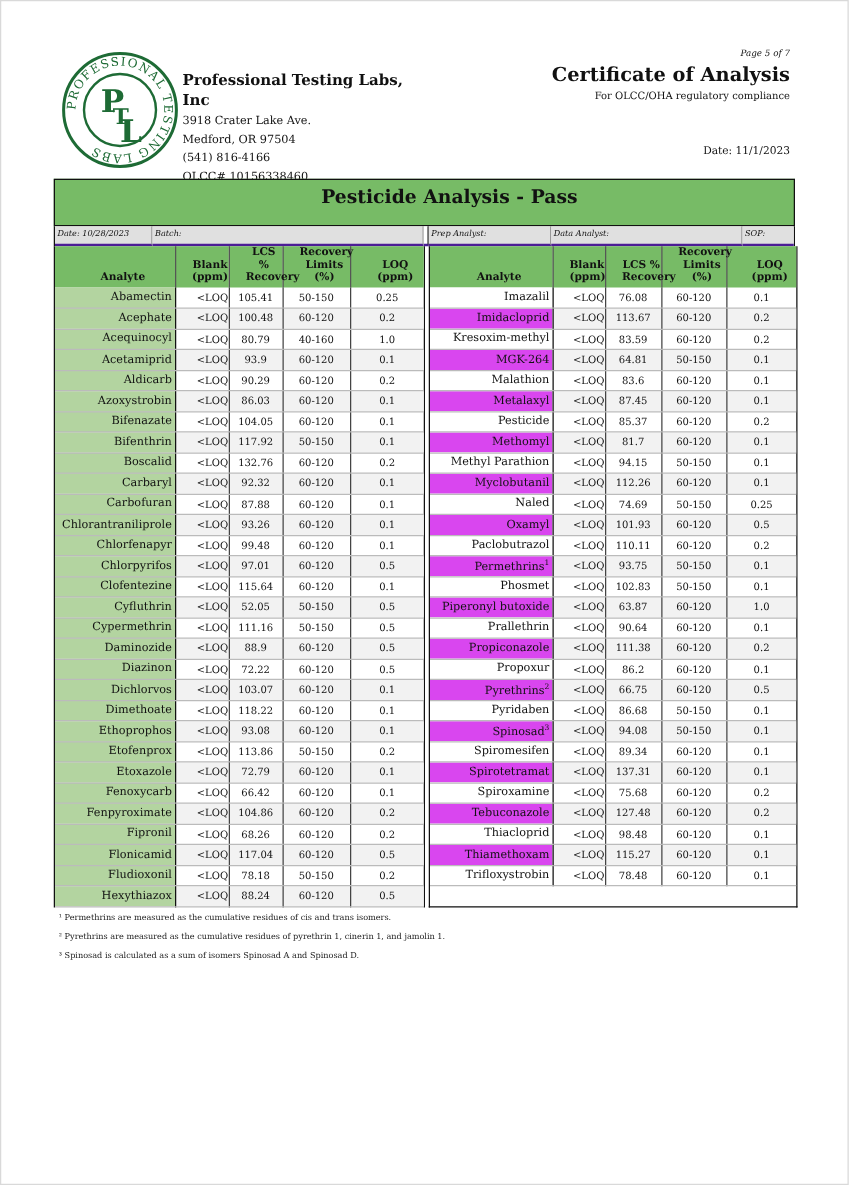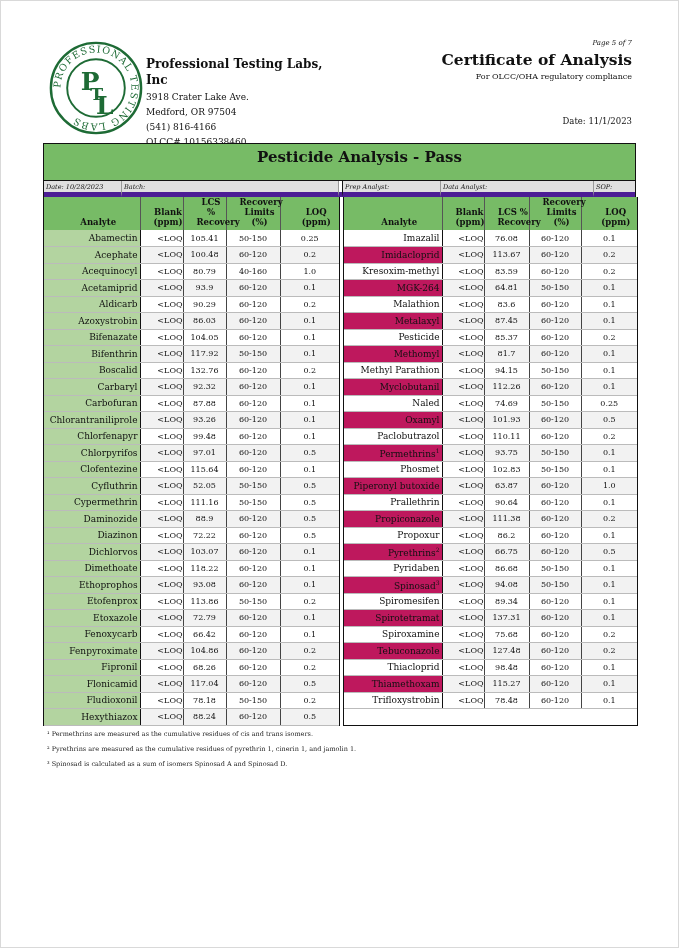--- a/index.html
+++ b/index.html
@@ -17,35 +17,35 @@
   .right-head .title { font-size: 15.5px; font-weight: bold; line-height: 20px; margin-top: 2px; }
   .right-head .sub { font-size: 8px; line-height: 14px; }
   .date-top { position: absolute; right: 47px; top: 116px; font-size: 8.5px; }
 
   .report { position: absolute; left: 43px; top: 143px; width: 593px; }
   .banner { background: #77bb66; border: 1.5px solid #111; height: 38px; text-align: center;
             font-weight: bold; font-size: 15px; line-height: 26px; box-sizing: border-box; padding-left: 40px; }
 
   .meta { display: flex; height: 16px; border-left: 1.5px solid #111; border-right: 1.5px solid #111; }
   .meta > div { background: #e0e0e0; font-size: 6.5px; font-style: italic; padding: 2px 2px 0 2px;
-                border-right: 1px solid #999; box-sizing: border-box; height: 16px; border-bottom: 5px solid #4c1d95; }
+                border-right: 1px solid #999; box-sizing: border-box; height: 16px; border-bottom: 2px solid #4c1d95; }
 
   .tables { display: flex; border-left: 1.5px solid #111; }
   table { border-collapse: collapse; table-layout: fixed; }
   td, th { box-sizing: border-box; padding: 0; }
   th { background: #77bb66; font-size: 8.5px; font-weight: bold; line-height: 10px; vertical-align: bottom;
        padding-bottom: 3px; height: 18px; border-right: 1px solid #555; padding-left: 13px; }
   td { height: 16.5px; font-size: 8px; text-align: center; border-bottom: 1px solid #bbb;
        border-right: 1px solid #444; }
   td.analyte { text-align: right; font-size: 9px; padding-right: 2px; border-right: 1.5px solid #111; }
   .left td.analyte { background: #b3d4a0; }
   .right td.analyte { background: #ffffff; }
   tr.alt td { background: #f2f2f2; }
   .left tr.alt td.analyte { background: #b3d4a0; }
-  .right tr.alt td.analyte { background: #be185d; }
+  .right tr.alt td.analyte { background: #d946ef; }
   td.blank { text-align: right; padding-left: 4px; }
   .left-wrap { width: 295px; border-right: 1.5px solid #111; }
   .right-wrap { width: 294px; border-right: 1.5px solid #111; border-bottom: 1.5px solid #111; }
   .left-wrap table { border-bottom: 1.5px solid #111; }
   sup { font-size: 6px; }
 
   .footnotes { position: absolute; left: 47px; top: 727px; font-size: 6.5px; line-height: 15px; color: #222; }
 </style>
 </head>
 <body>

